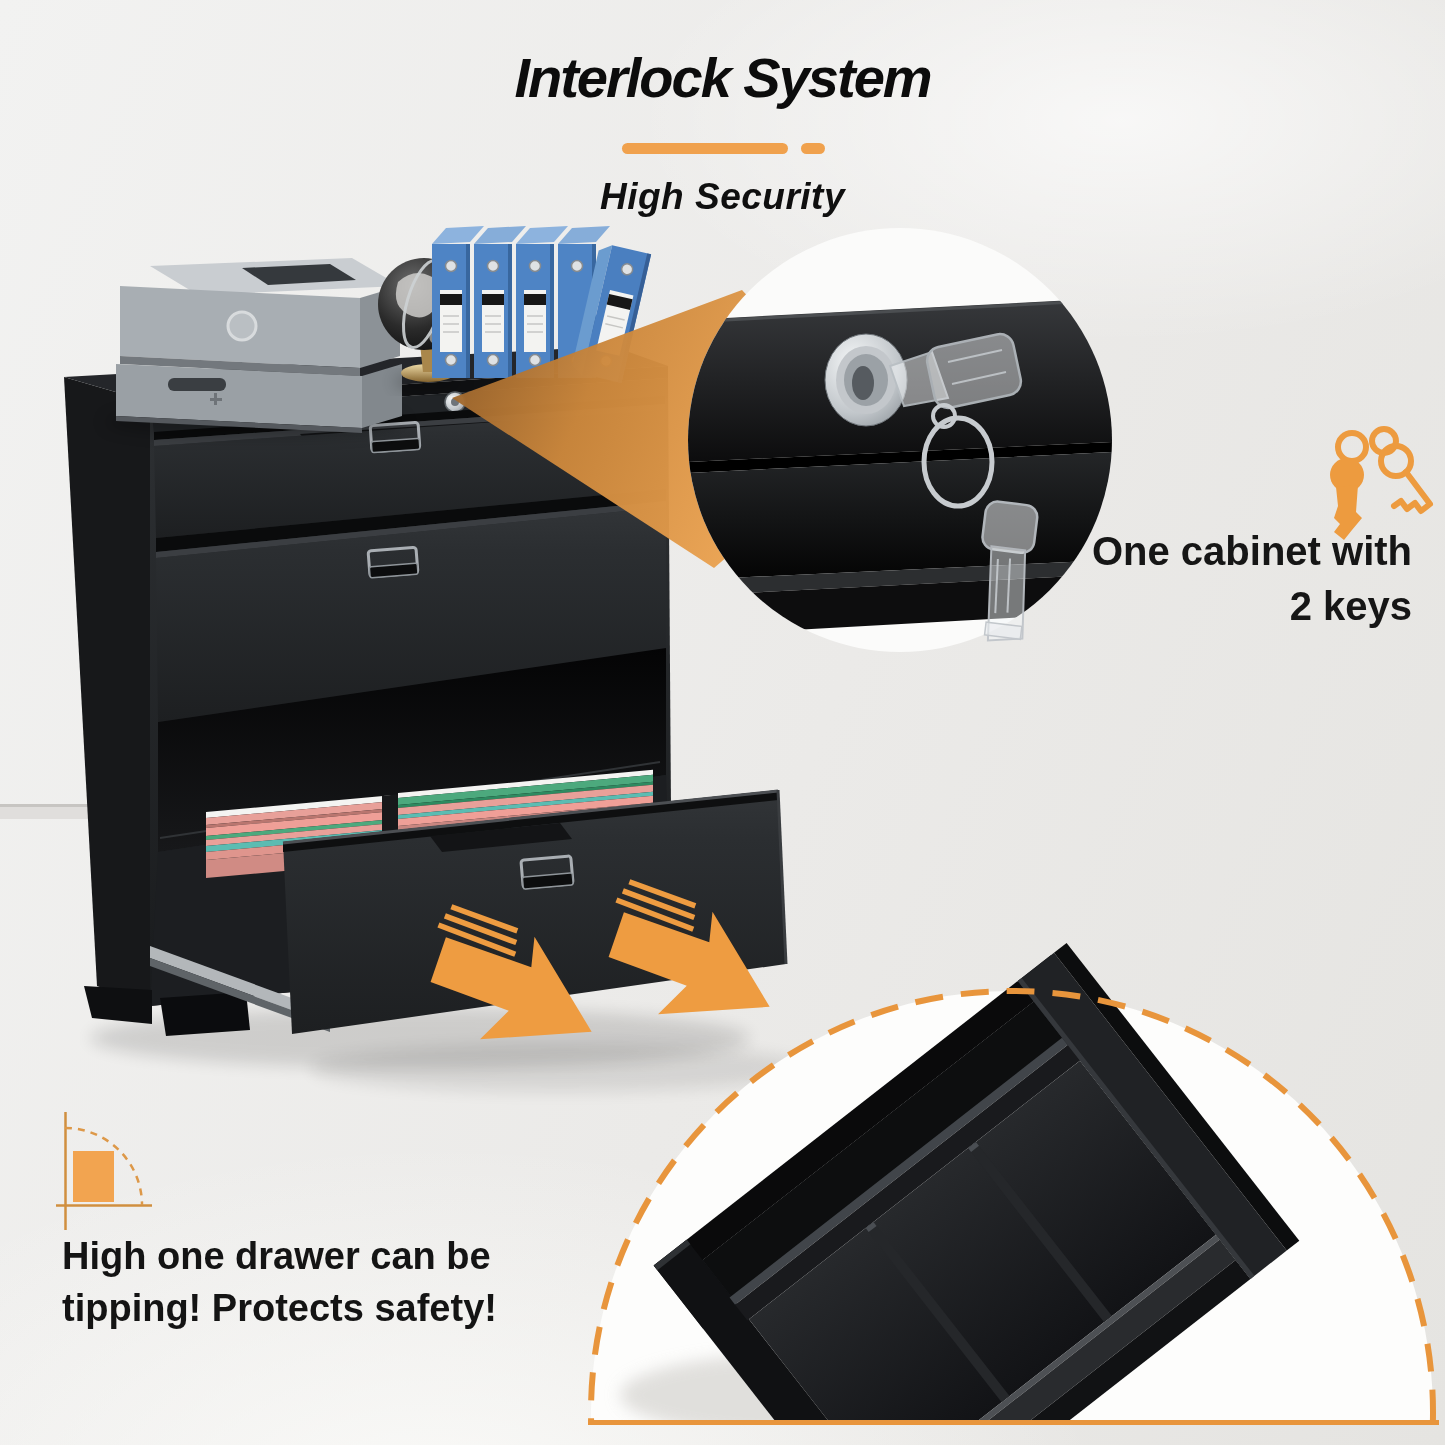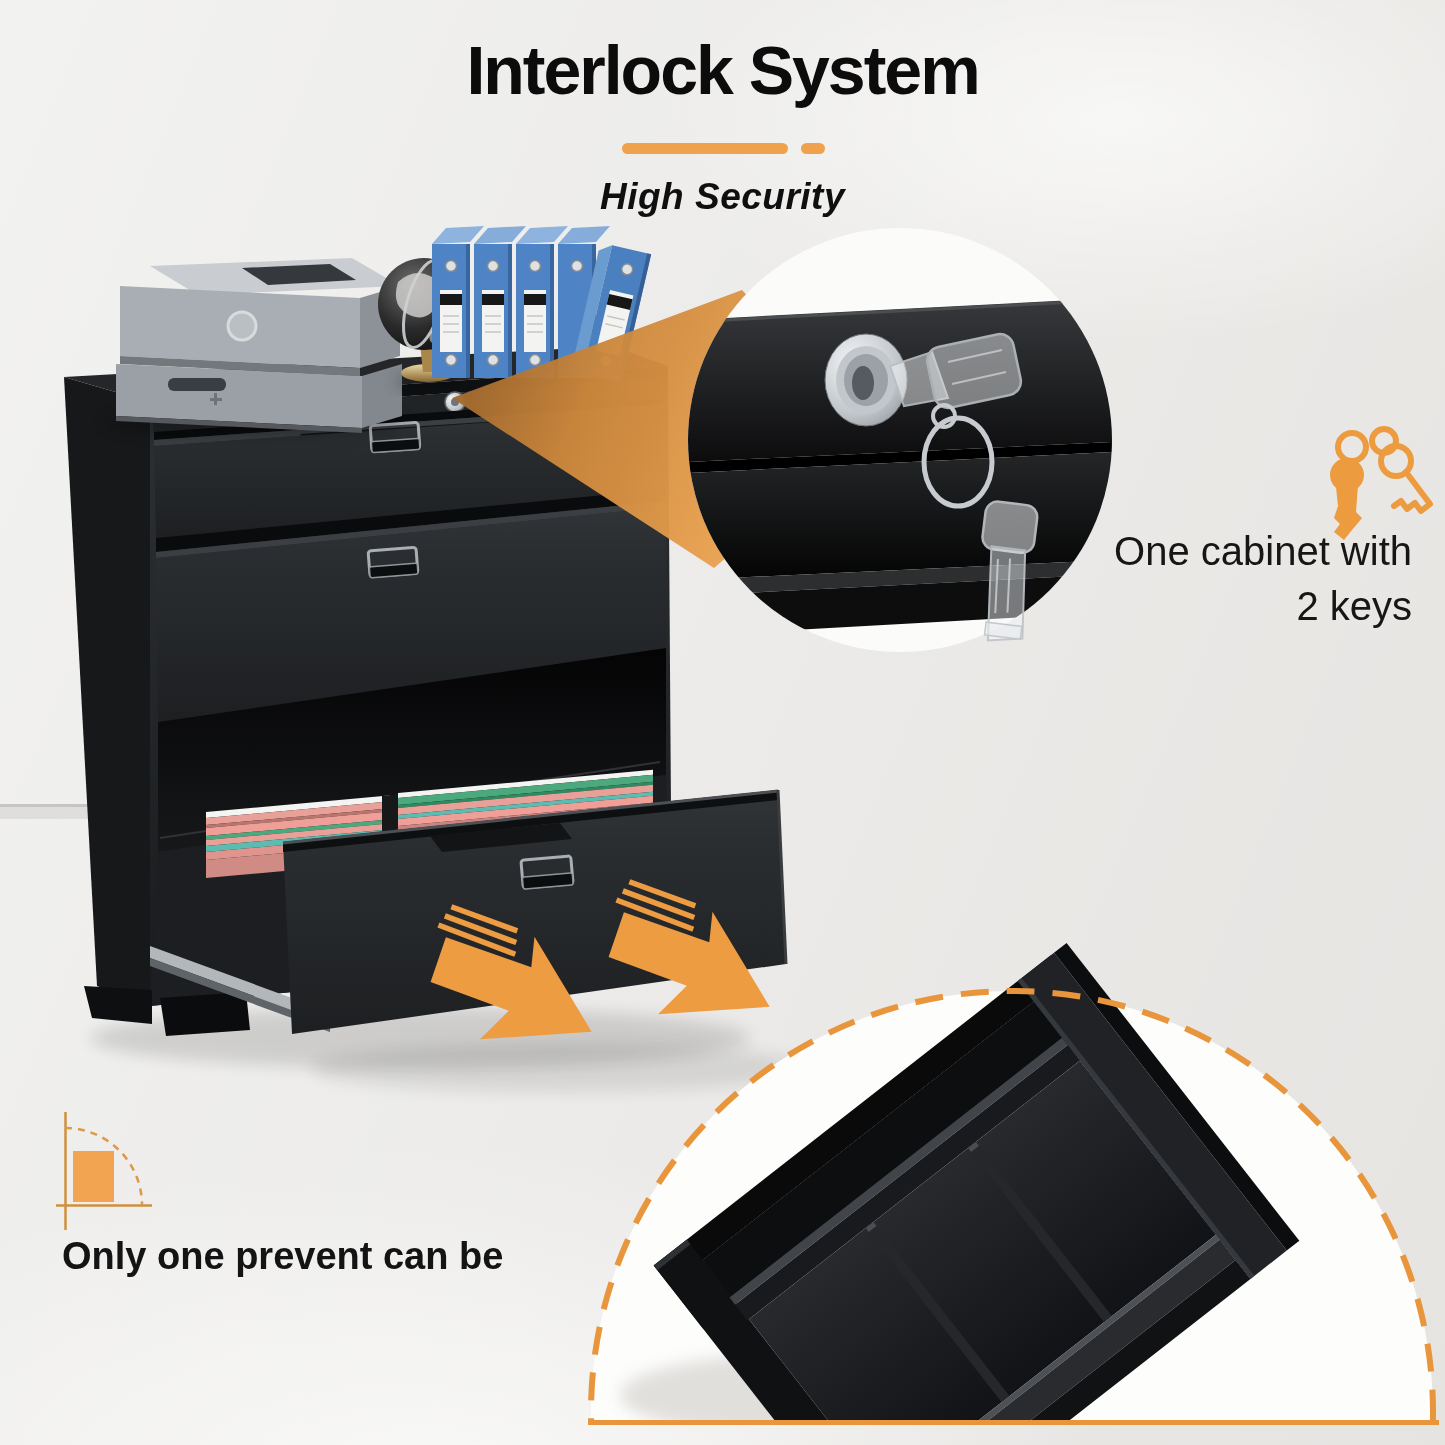--- a/index.html
+++ b/index.html
@@ -6,34 +6,34 @@
   .canvas{
     position:relative;width:1445px;height:1445px;overflow:hidden;
     font-family:"Liberation Sans", sans-serif;
     background:
       radial-gradient(ellipse 700px 320px at 1120px 120px, rgba(255,255,255,.65), rgba(255,255,255,0) 70%),
       radial-gradient(ellipse 900px 500px at 30% 105%, rgba(252,252,250,.9), rgba(252,252,250,0) 75%),
       linear-gradient(112deg,#f2f2f1 0%,#ebeae8 55%,#e5e4e1 100%);
   }
   .abs{position:absolute;}
   .title{
-    left:0;top:24px;width:100%;text-align:center;
-    font-size:68px;line-height:92px;font-weight:700;
+    left:0;top:32px;width:100%;text-align:center;
+    font-size:56px;line-height:92px;font-weight:700;font-style:italic;
     letter-spacing:-2px;color:#0c0c0c;
   }
   .bar{height:11px;border-radius:6px;background:#F0A14D;top:143px;}
   .bar-long{left:622px;width:166px;}
   .bar-short{left:801px;width:24px;}
   .subtitle{
     left:0;top:176px;width:100%;text-align:center;
     font-size:37px;font-weight:700;color:#0f0f0f;letter-spacing:.5px;font-style:italic;
   }
   .keys-text{
     right:33px;top:524px;text-align:right;
-    font-size:40px;line-height:55px;font-weight:400;color:#161616;
+    font-size:40px;line-height:55px;font-weight:700;color:#161616;
   }
   .safety-text{
     left:62px;top:1230px;
     font-size:38px;line-height:52px;font-weight:700;color:#141414;
   }
   svg{position:absolute;left:0;top:0;}
 </style>
 </head>
 <body>
 
@@ -379,16 +379,17 @@
 <div class="abs bar bar-long"></div>
 <div class="abs bar bar-short"></div>
 <div class="abs subtitle">High Security</div>
 
 <div class="abs keys-text">
   <div>One cabinet with</div>
   <div>2 keys</div>
 </div>
 
 <div class="abs safety-text">
-  <div>Only one prevent can be</div>
+  <div>High one drawer can be</div>
+  <div>tipping! Protects safety!</div>
 </div>
 
 </div>
 
 </body></html>

